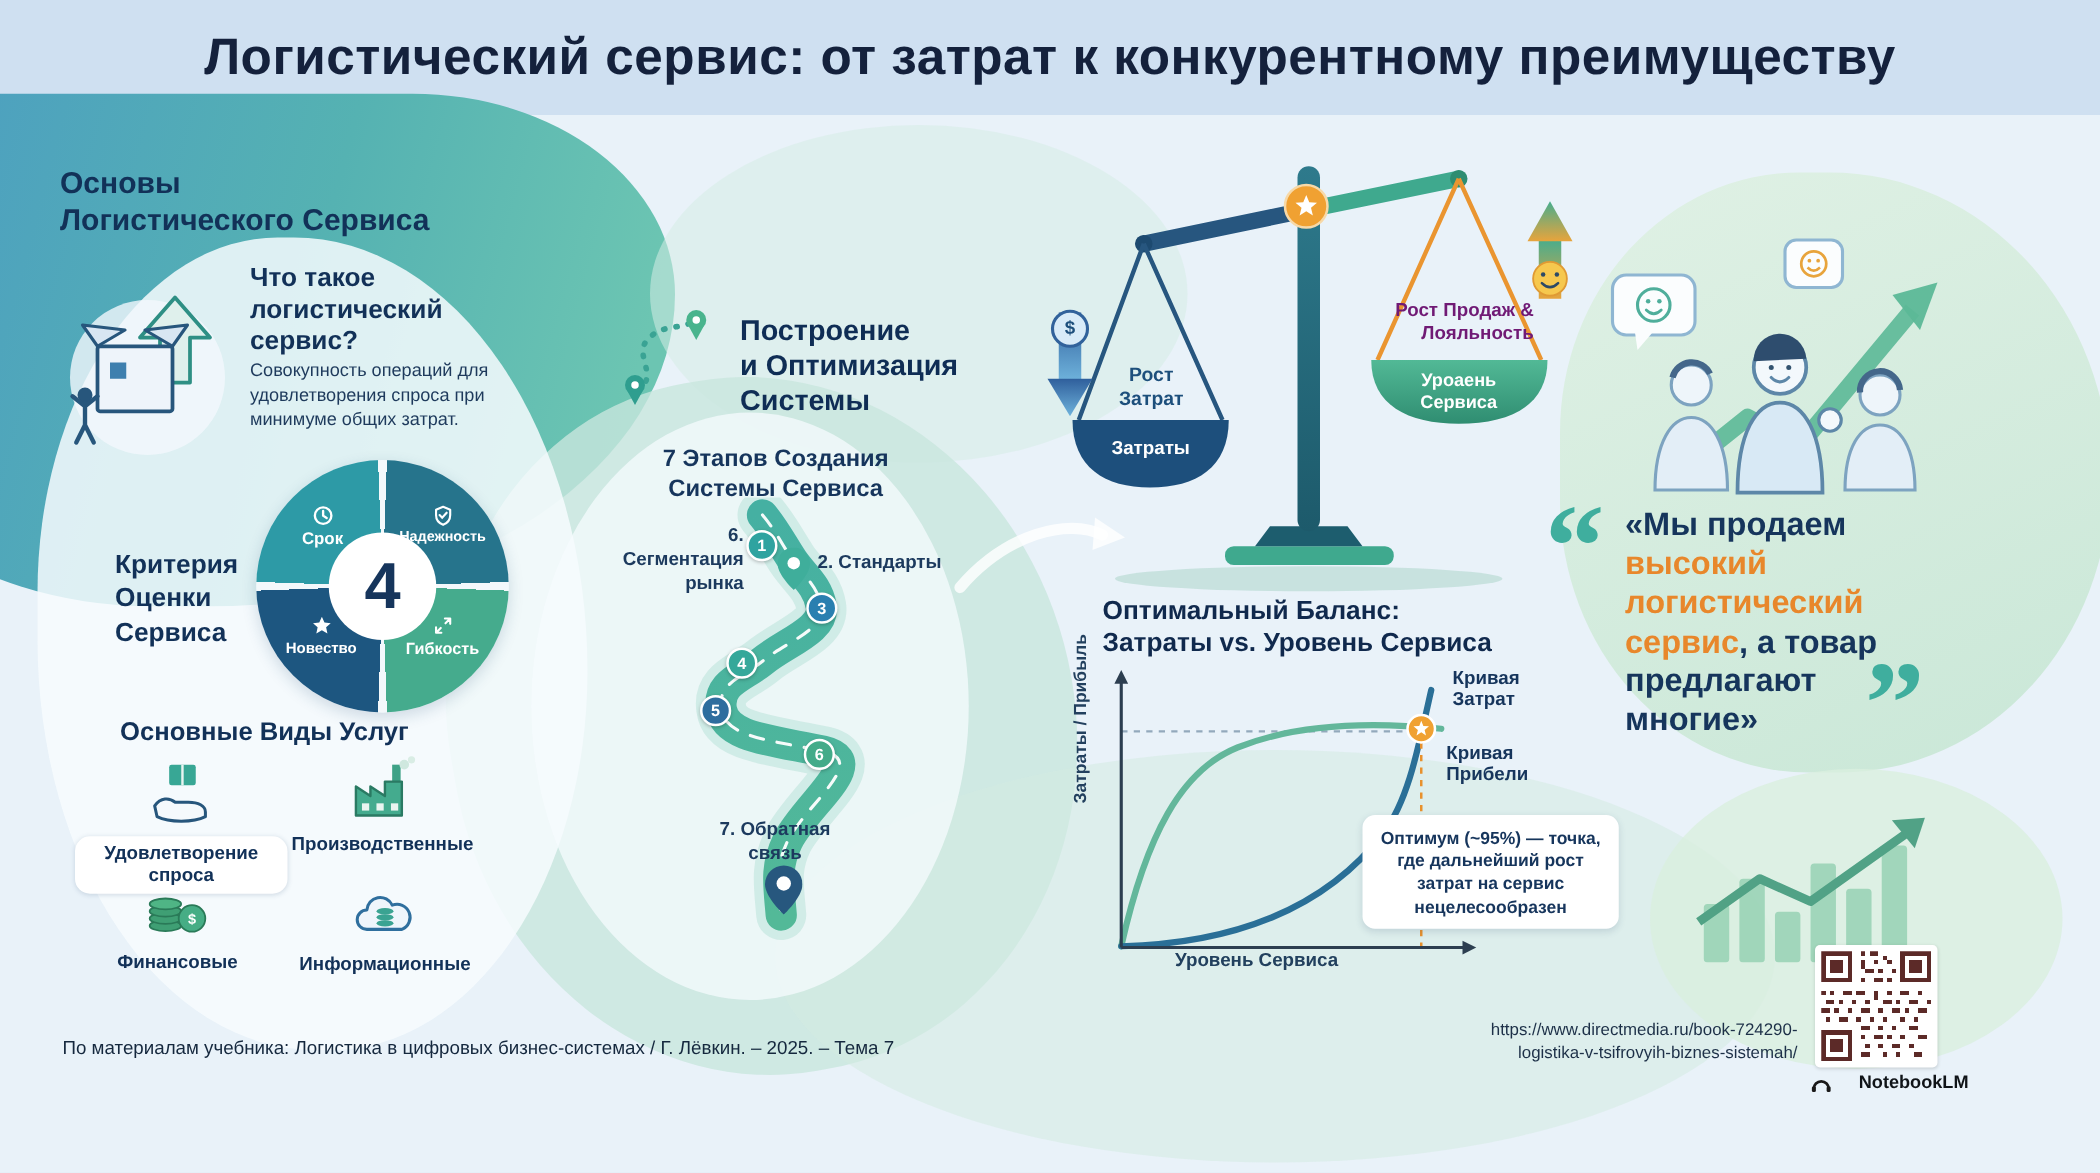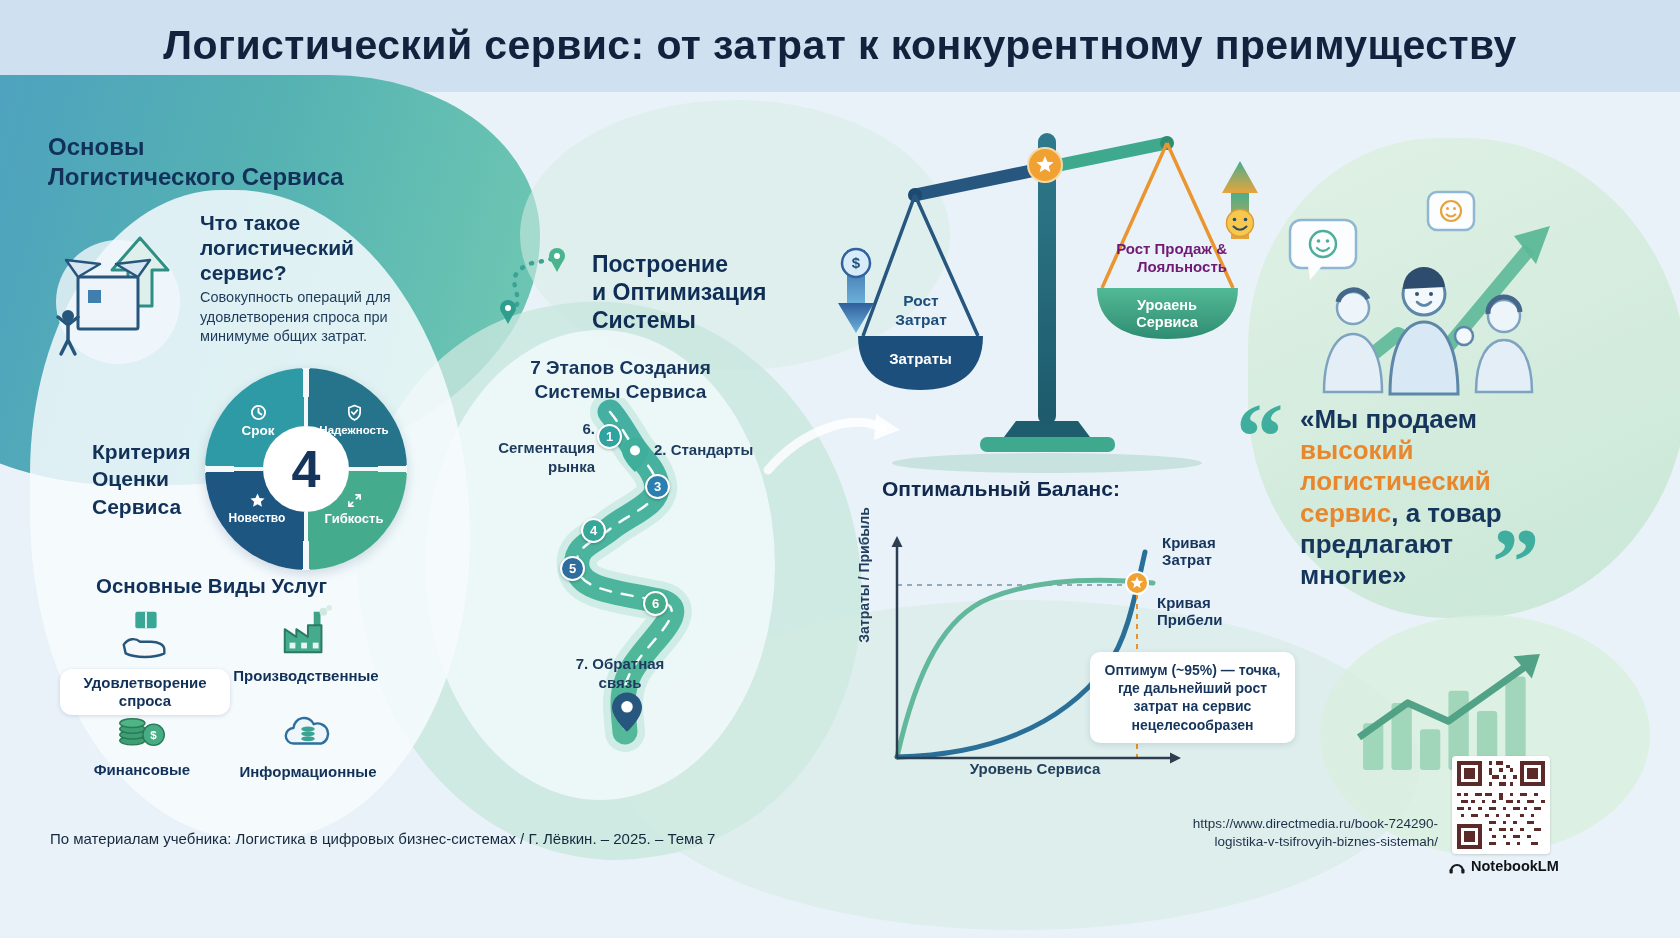--- a/index.html
+++ b/index.html
@@ -77,42 +77,42 @@
   .s-left-growth{left:888px;top:292px;width:66px;text-align:center;font-size:15.5px;font-weight:800;color:#1d4f7c;line-height:1.2}
   .s-left-pan{left:868px;top:350px;width:105px;text-align:center;font-size:15px;font-weight:800;color:#fff}
   .s-right-growth{left:1107px;top:240px;width:120px;text-align:right;font-size:15px;font-weight:800;color:#701a75;line-height:1.2}
   .s-right-pan{left:1122px;top:297px;width:90px;text-align:center;font-size:14.5px;font-weight:800;color:#fff;line-height:1.2}
   .coin{left:843px;top:250px;width:26px;height:26px;text-align:center;line-height:26px;font-size:15px;font-weight:800;color:#1d4f7c;z-index:4}
 
   
   .chart-heading{left:882px;top:476px;font-size:21px;font-weight:800;color:#10294d;line-height:1.25}
   .chart-svg{left:855px;top:528px;width:345px;height:252px}
   .ylabel{left:856px;top:655px;width:160px;text-align:center;font-size:14px;font-weight:700;color:#22405e;transform:rotate(-90deg);transform-origin:0 0}
-  .xlabel{left:940px;top:760px;width:190px;text-align:center;font-size:15px;font-weight:700;color:#22405e}
+  .xlabel{left:940px;top:760px;width:190px;font-size:15px;font-weight:700;color:#22405e}
   .cost-label{left:1162px;top:534px;width:72px;font-size:15px;font-weight:800;color:#16355c;line-height:1.15}
   .profit-label{left:1157px;top:594px;width:72px;font-size:15px;font-weight:800;color:#16355c;line-height:1.15}
   .optimum-chip{left:1090px;top:652px;width:205px;background:#fff;border-radius:10px;padding:9px 10px;font-size:14px;font-weight:800;color:#16355c;text-align:center;line-height:1.3;box-shadow:0 2px 6px rgba(40,70,110,.15);z-index:4}
 
   
   .people-svg{left:1278px;top:186px;width:292px;height:212px}
   .open-quote,.close-quote{font-family:"Liberation Serif","DejaVu Serif",serif;font-size:95px;font-weight:800;color:#3fae9e;line-height:1}
   .open-quote{left:1236px;top:390px}
   .close-quote{left:1492px;top:515px}
   .quote-text{left:1300px;top:404px;width:248px;font-size:26px;font-weight:800;line-height:1.2}
   .q-navy{color:#16355c}
   .q-orange{color:#e8872b}
   .quote-sub{left:1302px;top:592px;width:245px;font-size:15.5px;font-weight:600;color:#1f3b58;line-height:1.35}
   .bars-svg{left:1350px;top:648px;width:205px;height:122px;opacity:.8;z-index:1}
 
   
   .footer-source{left:50px;top:830px;font-size:15px;font-weight:500;color:#15283e}
   .url-block{left:1140px;top:815px;width:298px;text-align:right;font-size:13.5px;font-weight:400;color:#1d3048;line-height:1.35}
   .qr{left:1452px;top:756px;width:98px;height:98px;background:#fff;border-radius:4px;padding:5px;z-index:4;box-shadow:0 1px 3px rgba(0,0,0,.15)}
   .qr svg{width:88px;height:88px;display:block}
-  .brand{left:1448px;top:858px;display:flex;align-items:center;gap:5px;font-size:14.5px;font-weight:600;color:#101418}
+  .brand{left:1448px;top:858px;display:flex;align-items:center;gap:21px;font-size:14.5px;font-weight:600;color:#101418}
 </style>
 </head>
 <body>
 
 <div id="canvas">
 
   <div class="title-band"></div>
   <div class="blob blob-left"></div>
   <div class="blob blob-top-mid"></div>
   <div class="blob blob-mid"></div>
@@ -338,20 +338,21 @@
   </svg>
 
   <div class="c s-left-growth">Рост Затрат</div>
   <div class="c s-left-pan">Затраты</div>
   <div class="c s-right-growth">Рост Продаж &amp; Лояльность</div>
   <div class="c s-right-pan">Уроаень Сервиса</div>
   <div class="c coin">$</div>
 
   <div class="c chart-heading lines">
     <span>Оптимальный Баланс:</span>
+    <span>Затраты vs. Уровень Сервиса</span>
   </div>
 
   <svg class="c chart-svg" viewBox="0 0 345 252">
     <line x1="42" y1="57" x2="274" y2="57" stroke="#93a9bc" stroke-width="1.8" stroke-dasharray="5 5"></line>
     <path d="M42,229 C62,140 90,88 135,70 C185,50 248,50 298,55" fill="none" stroke="#63b79b" stroke-width="5" stroke-linecap="round"></path>
     <path d="M42,229 C130,227 205,200 252,138 C272,112 280,68 290,24" fill="none" stroke="#2a6f97" stroke-width="5" stroke-linecap="round"></path>
     <line x1="282" y1="66" x2="282" y2="229" stroke="#e8912d" stroke-width="2" stroke-dasharray="5 5"></line>
     <line x1="42" y1="230" x2="318" y2="230" stroke="#2c3e50" stroke-width="2.5"></line>
     <line x1="42" y1="230" x2="42" y2="16" stroke="#2c3e50" stroke-width="2.5"></line>
     <polygon points="42,8 36.5,19 47.5,19" fill="#2c3e50"></polygon>

